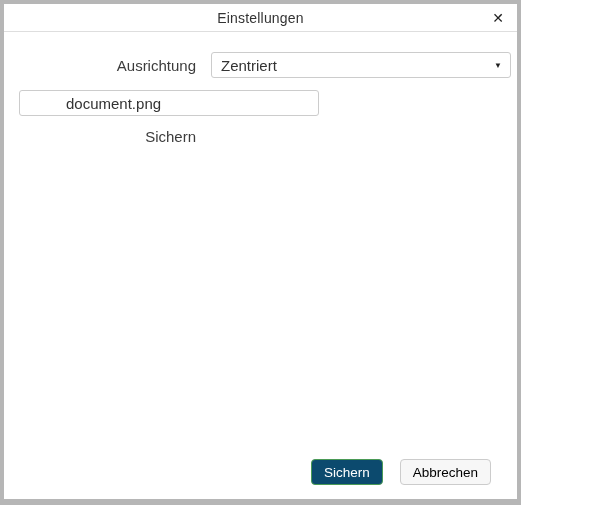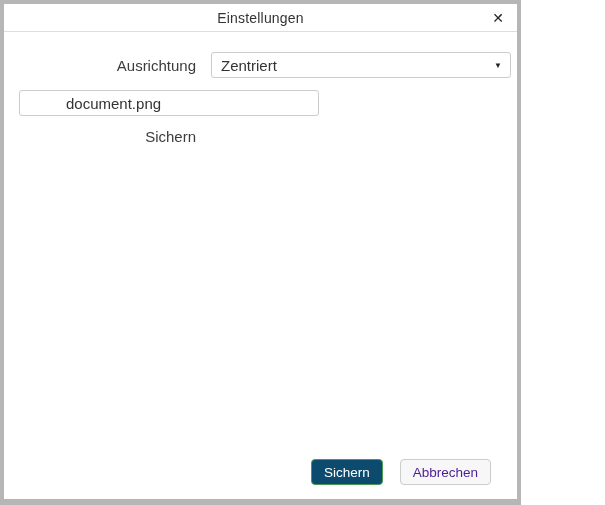--- a/index.html
+++ b/index.html
@@ -118,21 +118,21 @@
     align-items: center;
   }
   .btn-primary {
     background: #0c4a6e;
     border: 1px solid #4a9a56;
     color: #ffffff;
   }
   .btn-default {
     background: #f7f7f7;
     border: 1px solid #cccccc;
-    color: #4c1d95;
+    color: #000000;
   }
 </style>
 </head>
 <body>
 
 <div class="window">
 
   <div class="titlebar">
     <span class="titlebar-title">Einstellungen</span>
     <button class="close-btn">✕</button>

